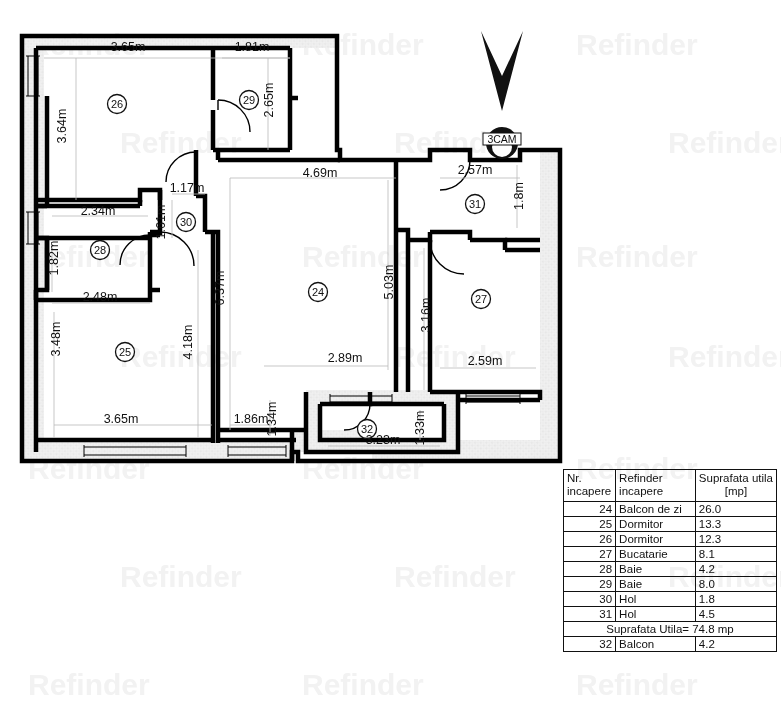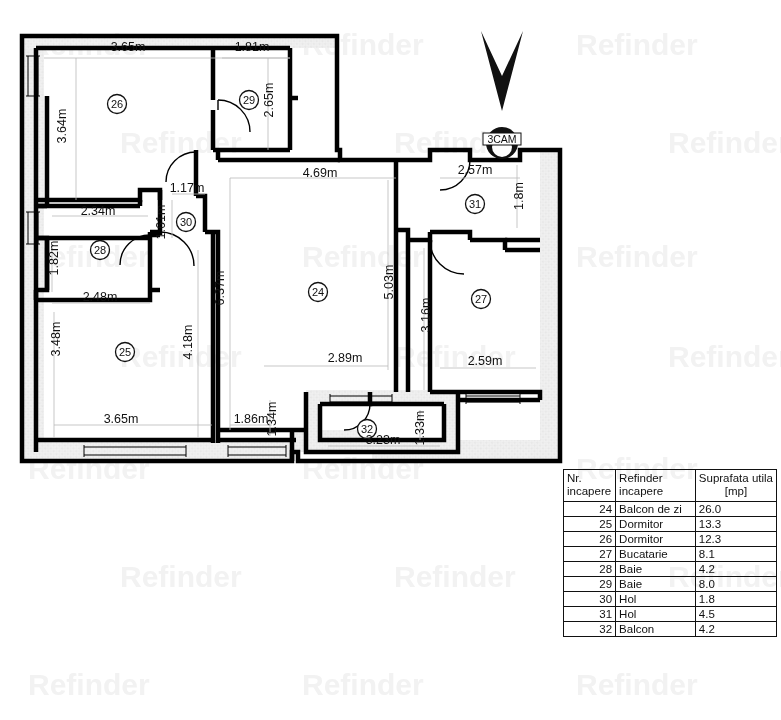--- a/index.html
+++ b/index.html
@@ -363,20 +363,23 @@
         <tr>
           <td class="c-nr">30</td>
           <td class="c-name">Hol</td>
           <td class="c-area">1.8</td>
         </tr>
         <tr>
           <td class="c-nr">31</td>
           <td class="c-name">Hol</td>
           <td class="c-area">4.5</td>
         </tr>
+        <tr class="sumrow">
+          <td class="" colspan="3">Suprafata Utila= 74.8 mp</td>
+        </tr>
         <tr>
           <td class="c-nr">32</td>
           <td class="c-name">Balcon</td>
           <td class="c-area">4.2</td>
         </tr>
       </tbody>
   </table>
 </div>
 
 </body></html>

